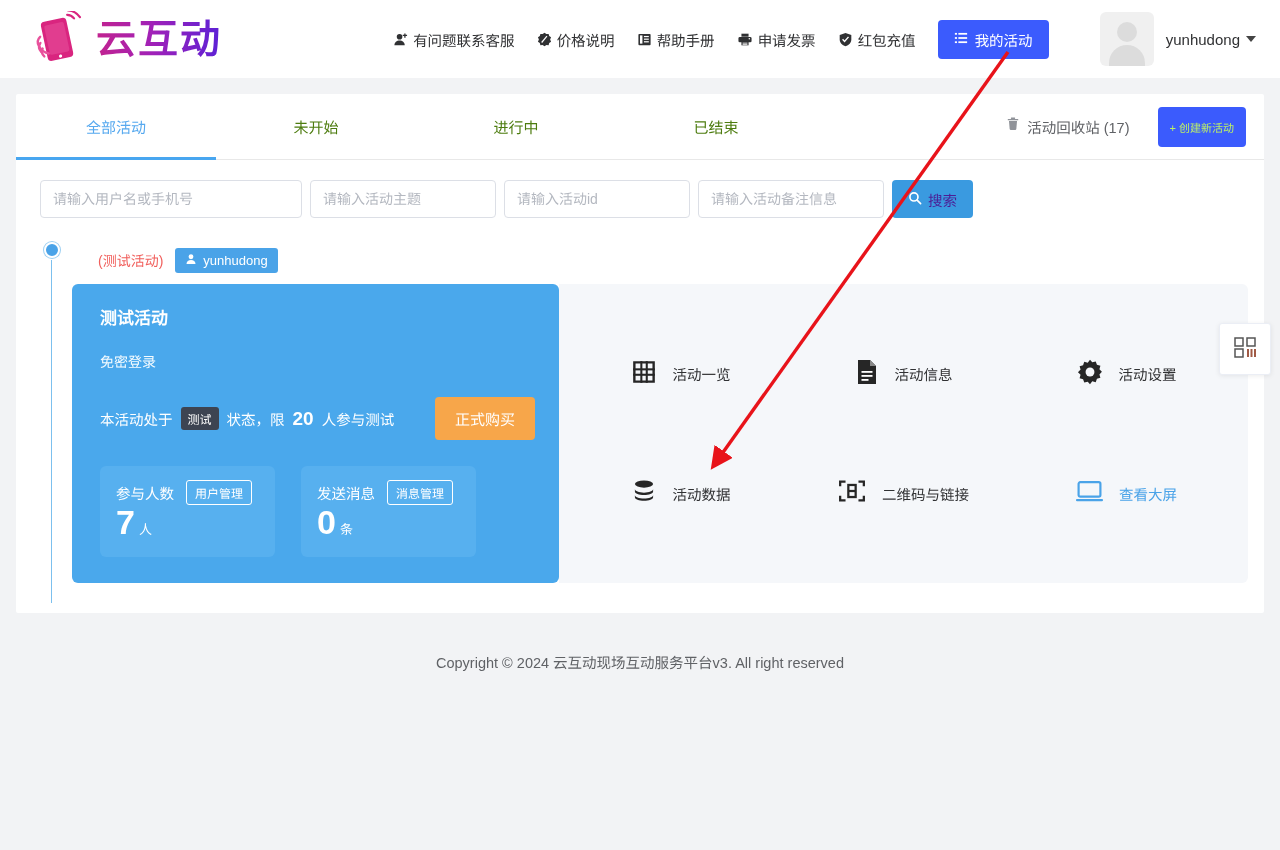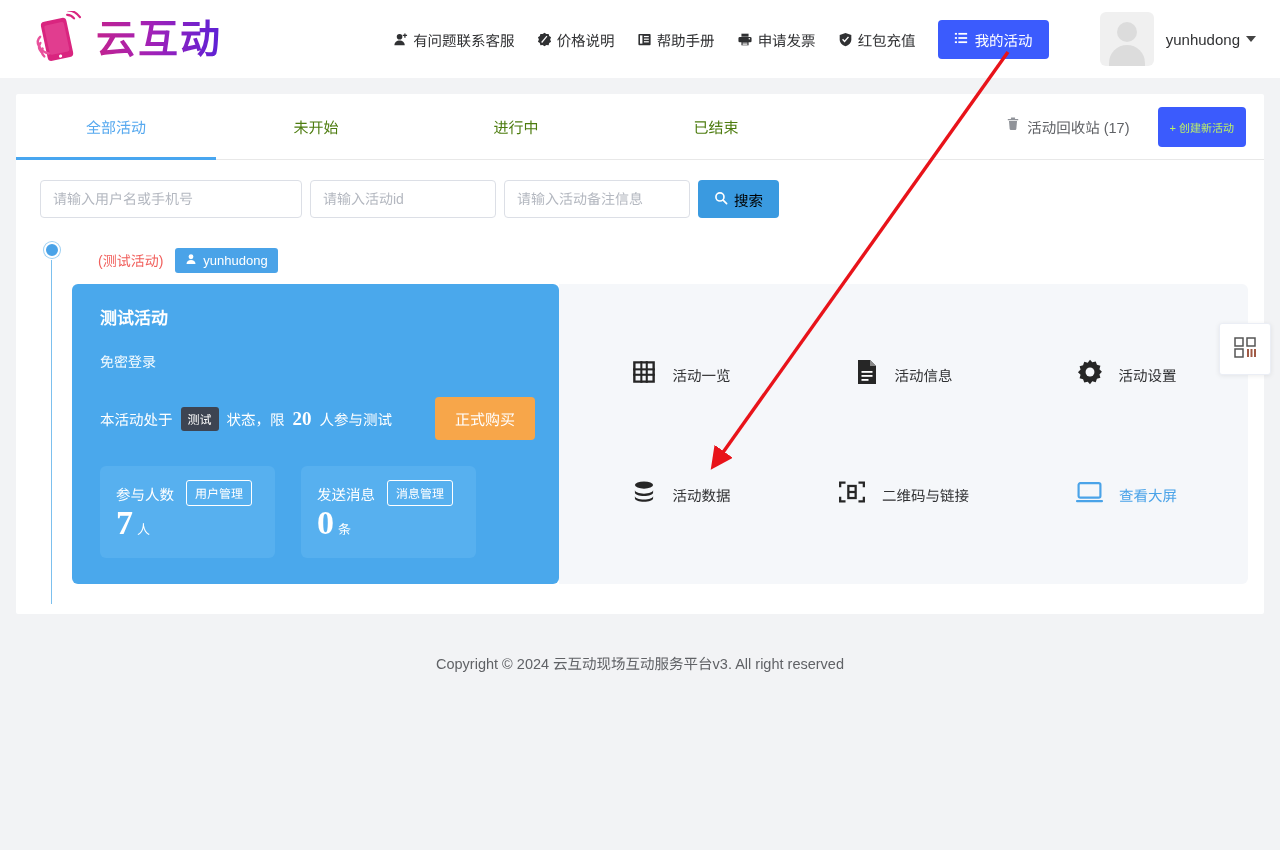--- a/index.html
+++ b/index.html
@@ -202,21 +202,21 @@
     background: #fff;
   }
   .s-input::placeholder { color: #b4b8c0; }
   .s-input.w1 { width: 262px; }
   .s-input.w2 { width: 186px; }
   .s-input.w3 { width: 186px; }
   .s-input.w4 { width: 186px; }
   .search-btn {
     height: 38px;
     background: #3a9ae0;
-    color: #000000;
+    color: #4c1d95;
     border: none;
     border-radius: 4px;
     padding: 0 16px;
     font-size: 14.5px;
     display: flex;
     align-items: center;
     gap: 6px;
     cursor: pointer;
     font-family: inherit;
   }
@@ -268,21 +268,20 @@
     margin-left: 32px;
     margin-top: 6px;
   }
   .blue-card {
     width: 487px;
     background: #4aa8ec;
     border-radius: 6px;
     color: #fff;
     padding: 20px 24px 26px 28px;
     min-height: 275px;
-    font-family: Liberation Serif, serif;
   }
   .bc-title { font-size: 17px; font-weight: bold; margin-bottom: 22px; }
   .bc-sub { font-size: 14px; margin-bottom: 26px; color: #f4fbff; }
   .bc-status-row {
     display: flex;
     align-items: center;
     justify-content: space-between;
     margin-bottom: 26px;
   }
   .bc-status {
@@ -540,20 +539,21 @@
               </svg>
             </span>
             <span>活动回收站 (17)</span>
           </div>
           <div class="create-btn">+ 创建新活动</div>
         </div>
       </div>
 
       <div class="search-row">
         <input class="s-input w1" type="text" placeholder="请输入用户名或手机号" style="">
+        <input class="s-input w2" type="text" placeholder="请输入活动主题" style="">
         <input class="s-input w3" type="text" placeholder="请输入活动id" style="">
         <input class="s-input w4" type="text" placeholder="请输入活动备注信息" style="">
         <button class="search-btn">
           <span>
             <svg width="14" height="14" viewBox="0 0 16 16" fill="none" stroke="#fff" stroke-width="1.9">
               <circle cx="6.8" cy="6.8" r="4.6"></circle>
               <path d="M10.4 10.4 L14.4 14.4" stroke-linecap="round"></path>
             </svg>
           </span>
           <span>搜索</span>

